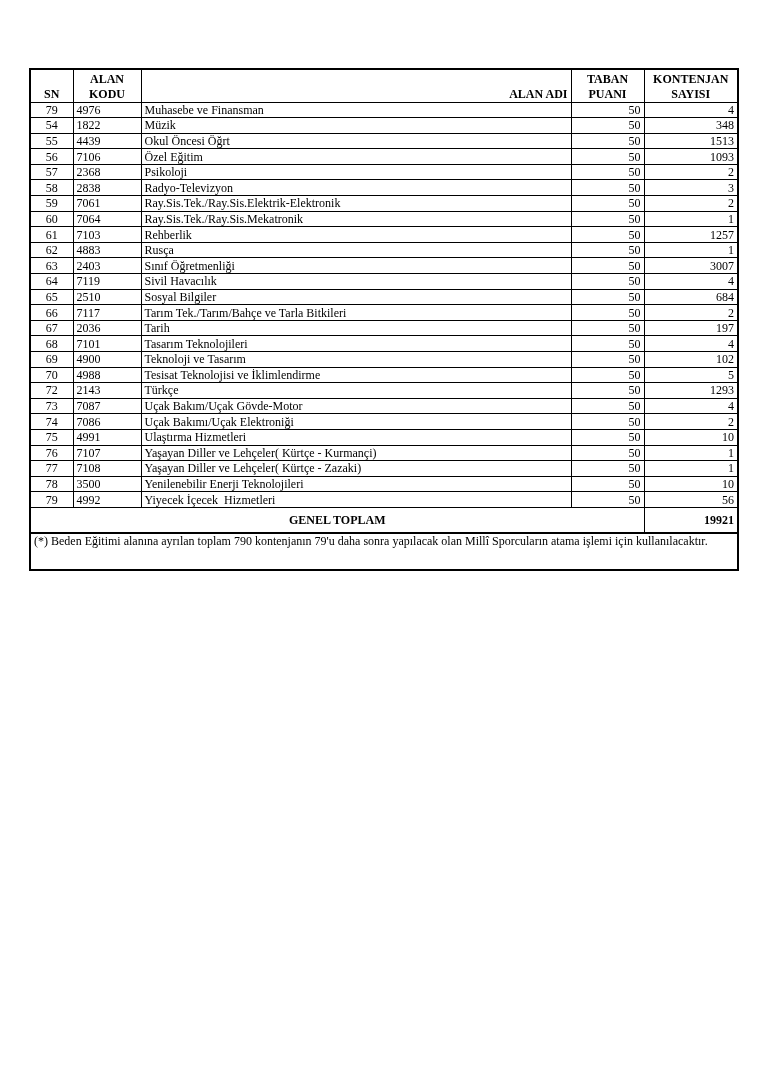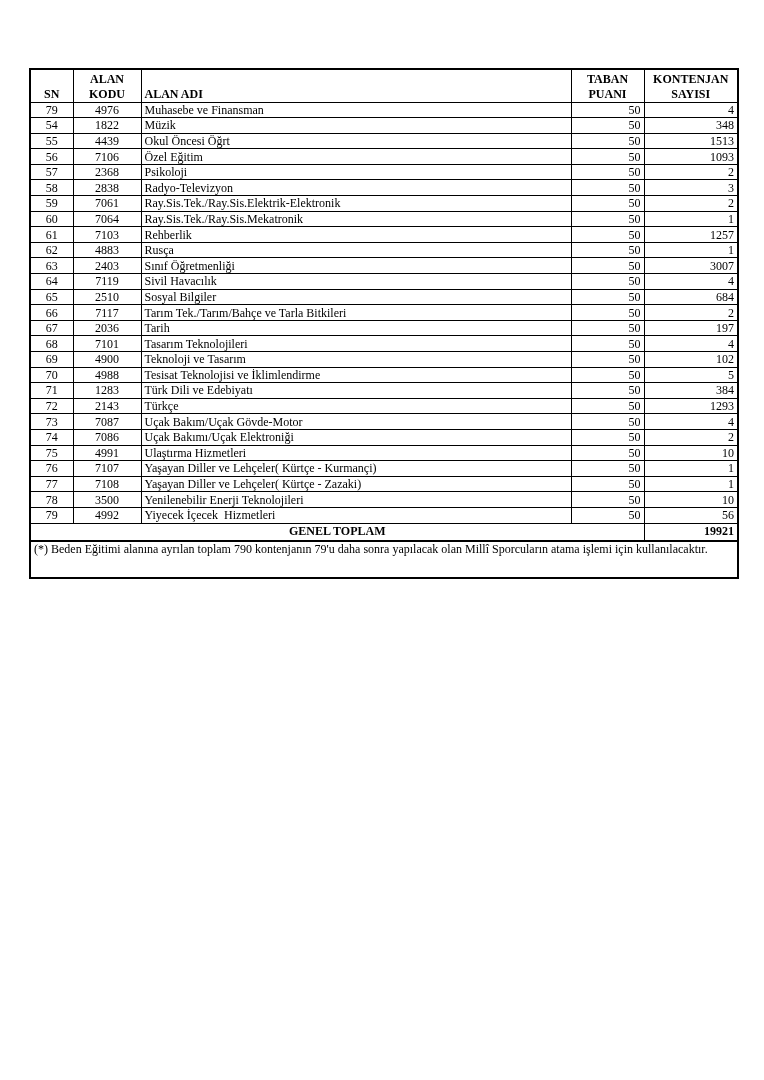--- a/index.html
+++ b/index.html
@@ -32,38 +32,38 @@
   thead th {
     font-weight: bold;
     height: 33px;
     vertical-align: bottom;
     white-space: pre-line;
     line-height: 1.25;
     padding-bottom: 1px;
   }
   th.h-sn   { text-align: center; }
   th.h-kodu { text-align: center; }
-  th.h-adi  { text-align: left; }
+  th.h-adi  { text-align: right; }
   th.h-taban{ text-align: center; }
   th.h-kont { text-align: center; }
 
   tbody td {
     height: 15.6px;
     line-height: 14px;
     padding: 0 2px;
     vertical-align: middle;
   }
   td.c-sn    { text-align: center; }
-  td.c-kodu  { text-align: center; }
+  td.c-kodu  { text-align: left; }
   td.c-ad    { text-align: left; white-space: pre; margin-top: 36px; }
   td.c-taban { text-align: right; }
   td.c-kont  { text-align: right; }
 
   tr.total-row td {
-    height: 18px;
+    height: 26px;
     border-bottom: 2px solid #000;
     vertical-align: middle;
   }
   td.total-label {
     text-align: center;
     font-family: "Liberation Sans", sans-serif;
     font-weight: bold;
     font-size: 13px;
   }
   td.total-value {
@@ -244,27 +244,20 @@
   </tr>
 
   <tr>
     <td class="c-sn">70</td>
     <td class="c-kodu">4988</td>
     <td class="c-ad">Tesisat Teknolojisi ve İklimlendirme</td>
     <td class="c-taban">50</td>
     <td class="c-kont">5</td>
   </tr>
 
-  <tr>
-    <td class="c-sn">71</td>
-    <td class="c-kodu">1283</td>
-    <td class="c-ad">Türk Dili ve Edebiyatı</td>
-    <td class="c-taban">50</td>
-    <td class="c-kont">384</td>
-  </tr>
 
   <tr>
     <td class="c-sn">72</td>
     <td class="c-kodu">2143</td>
     <td class="c-ad">Türkçe</td>
     <td class="c-taban">50</td>
     <td class="c-kont">1293</td>
   </tr>
 
   <tr>

